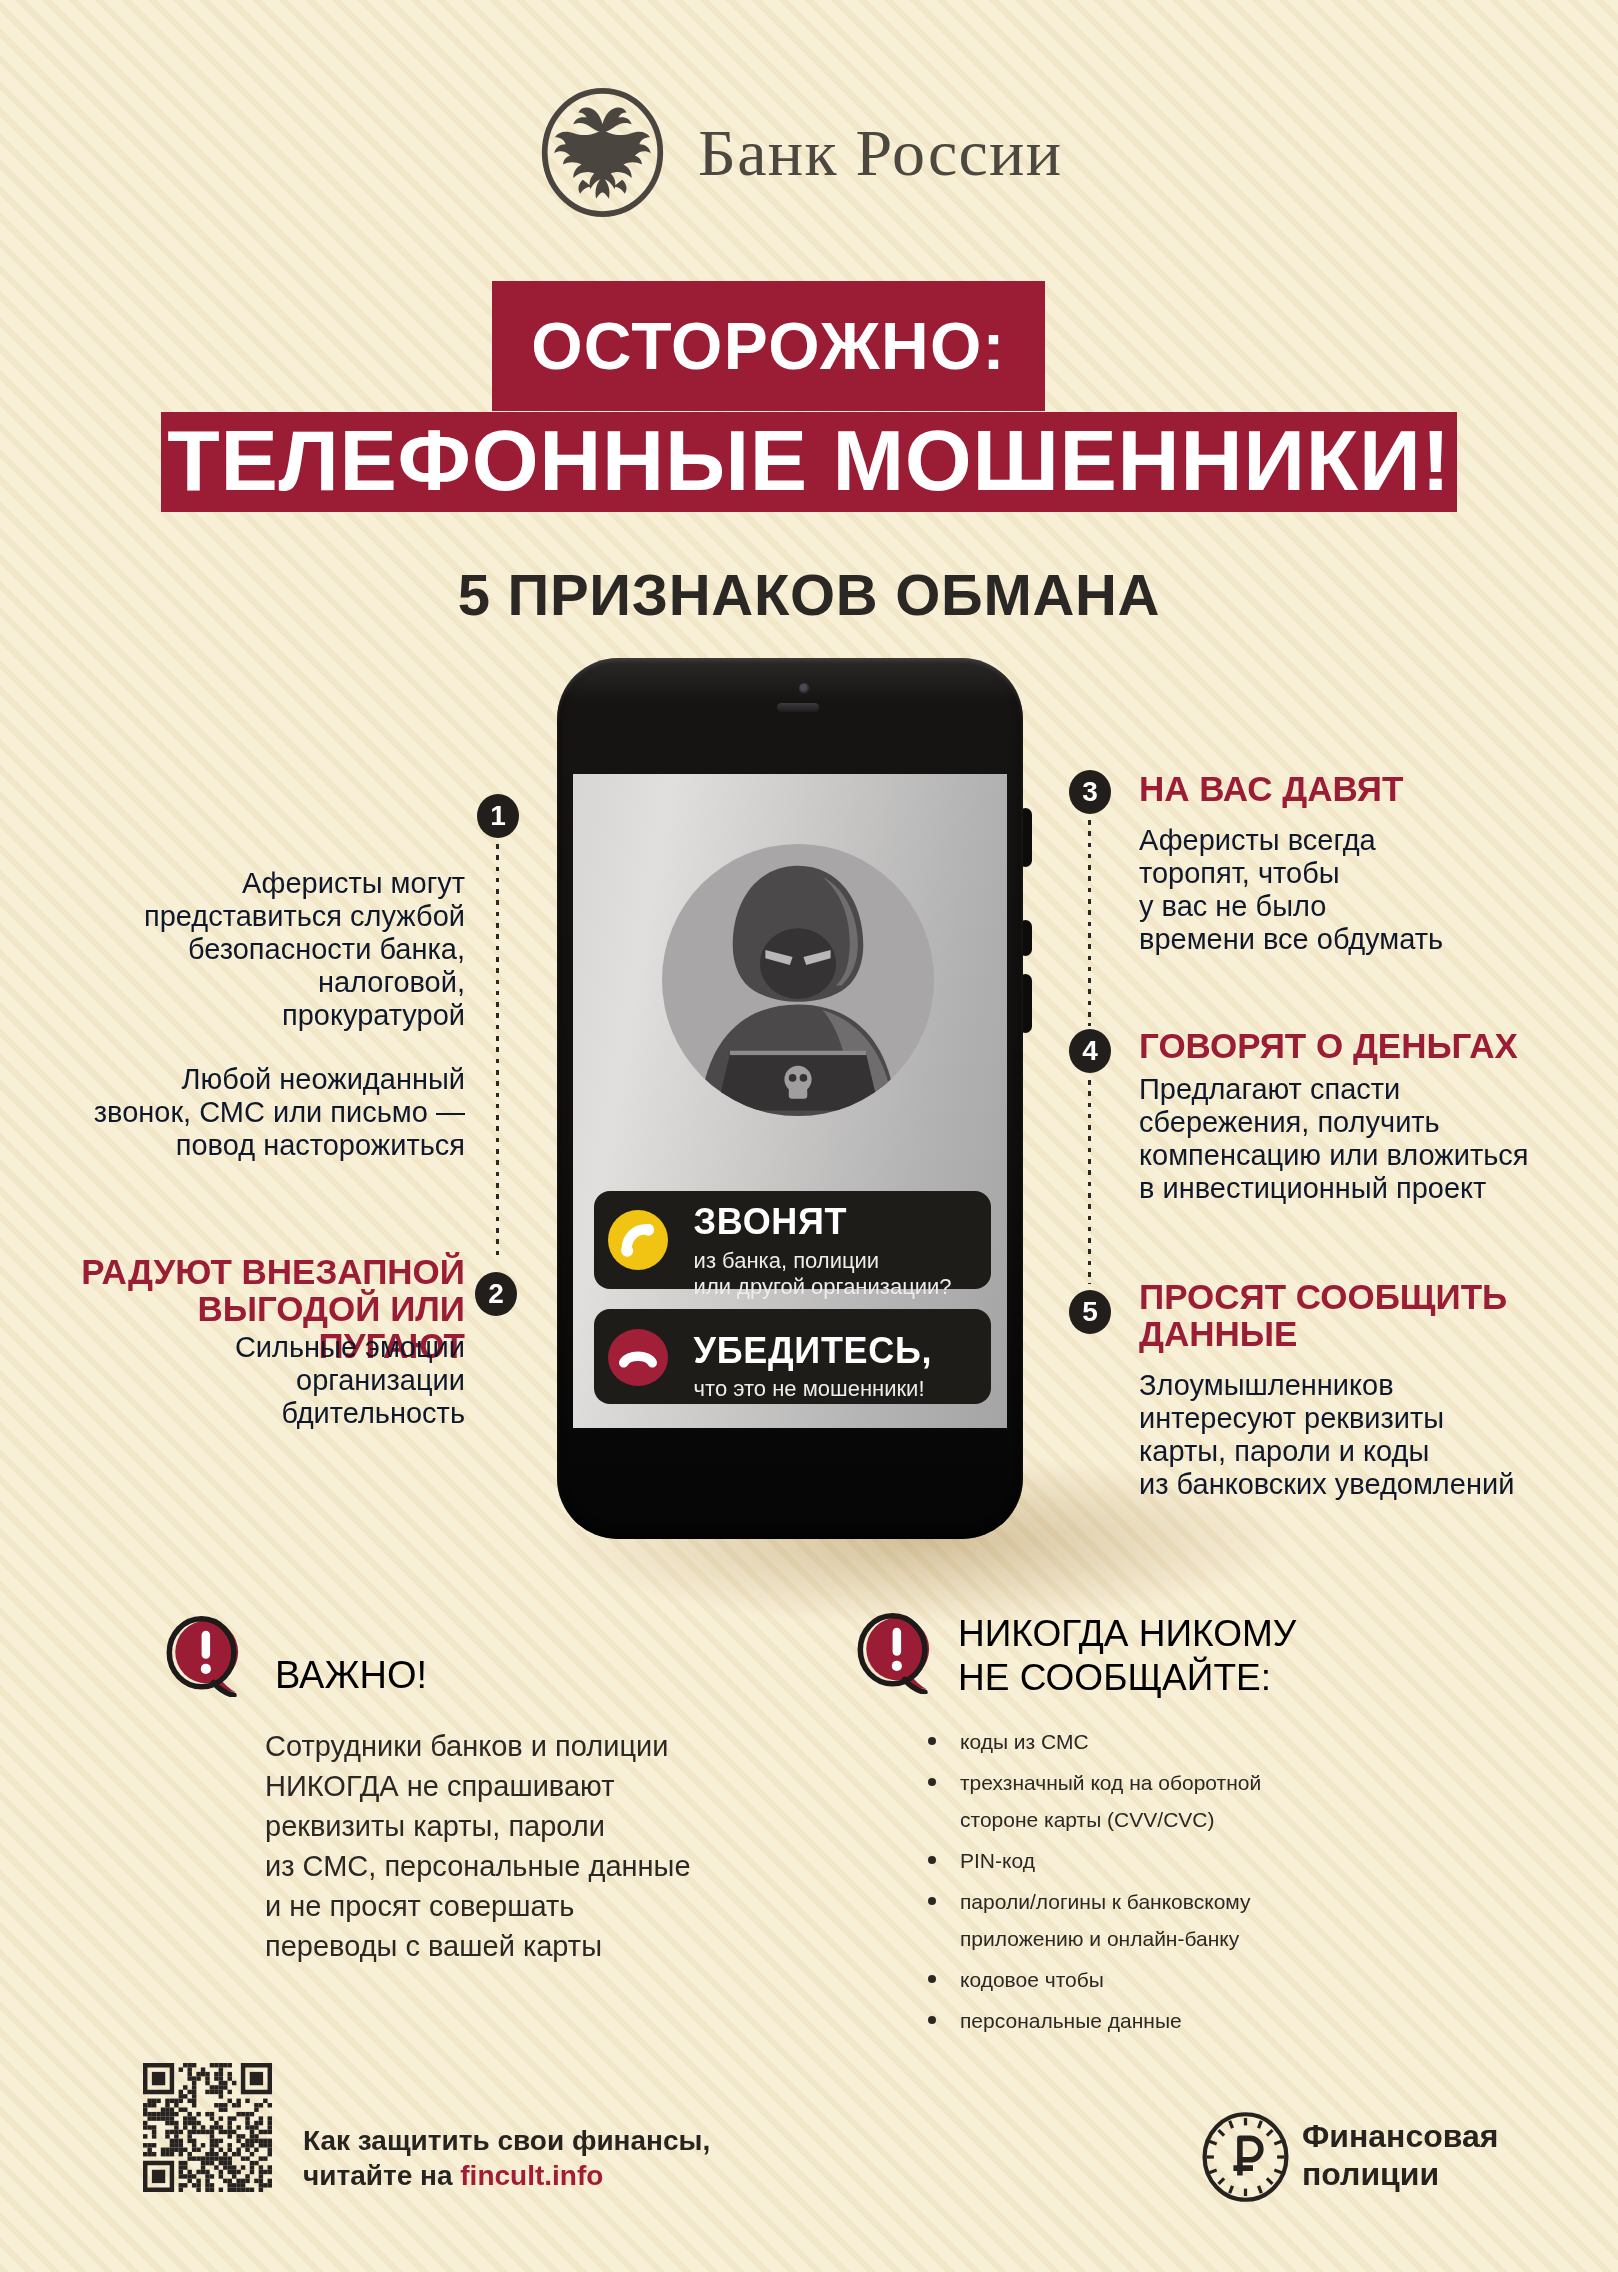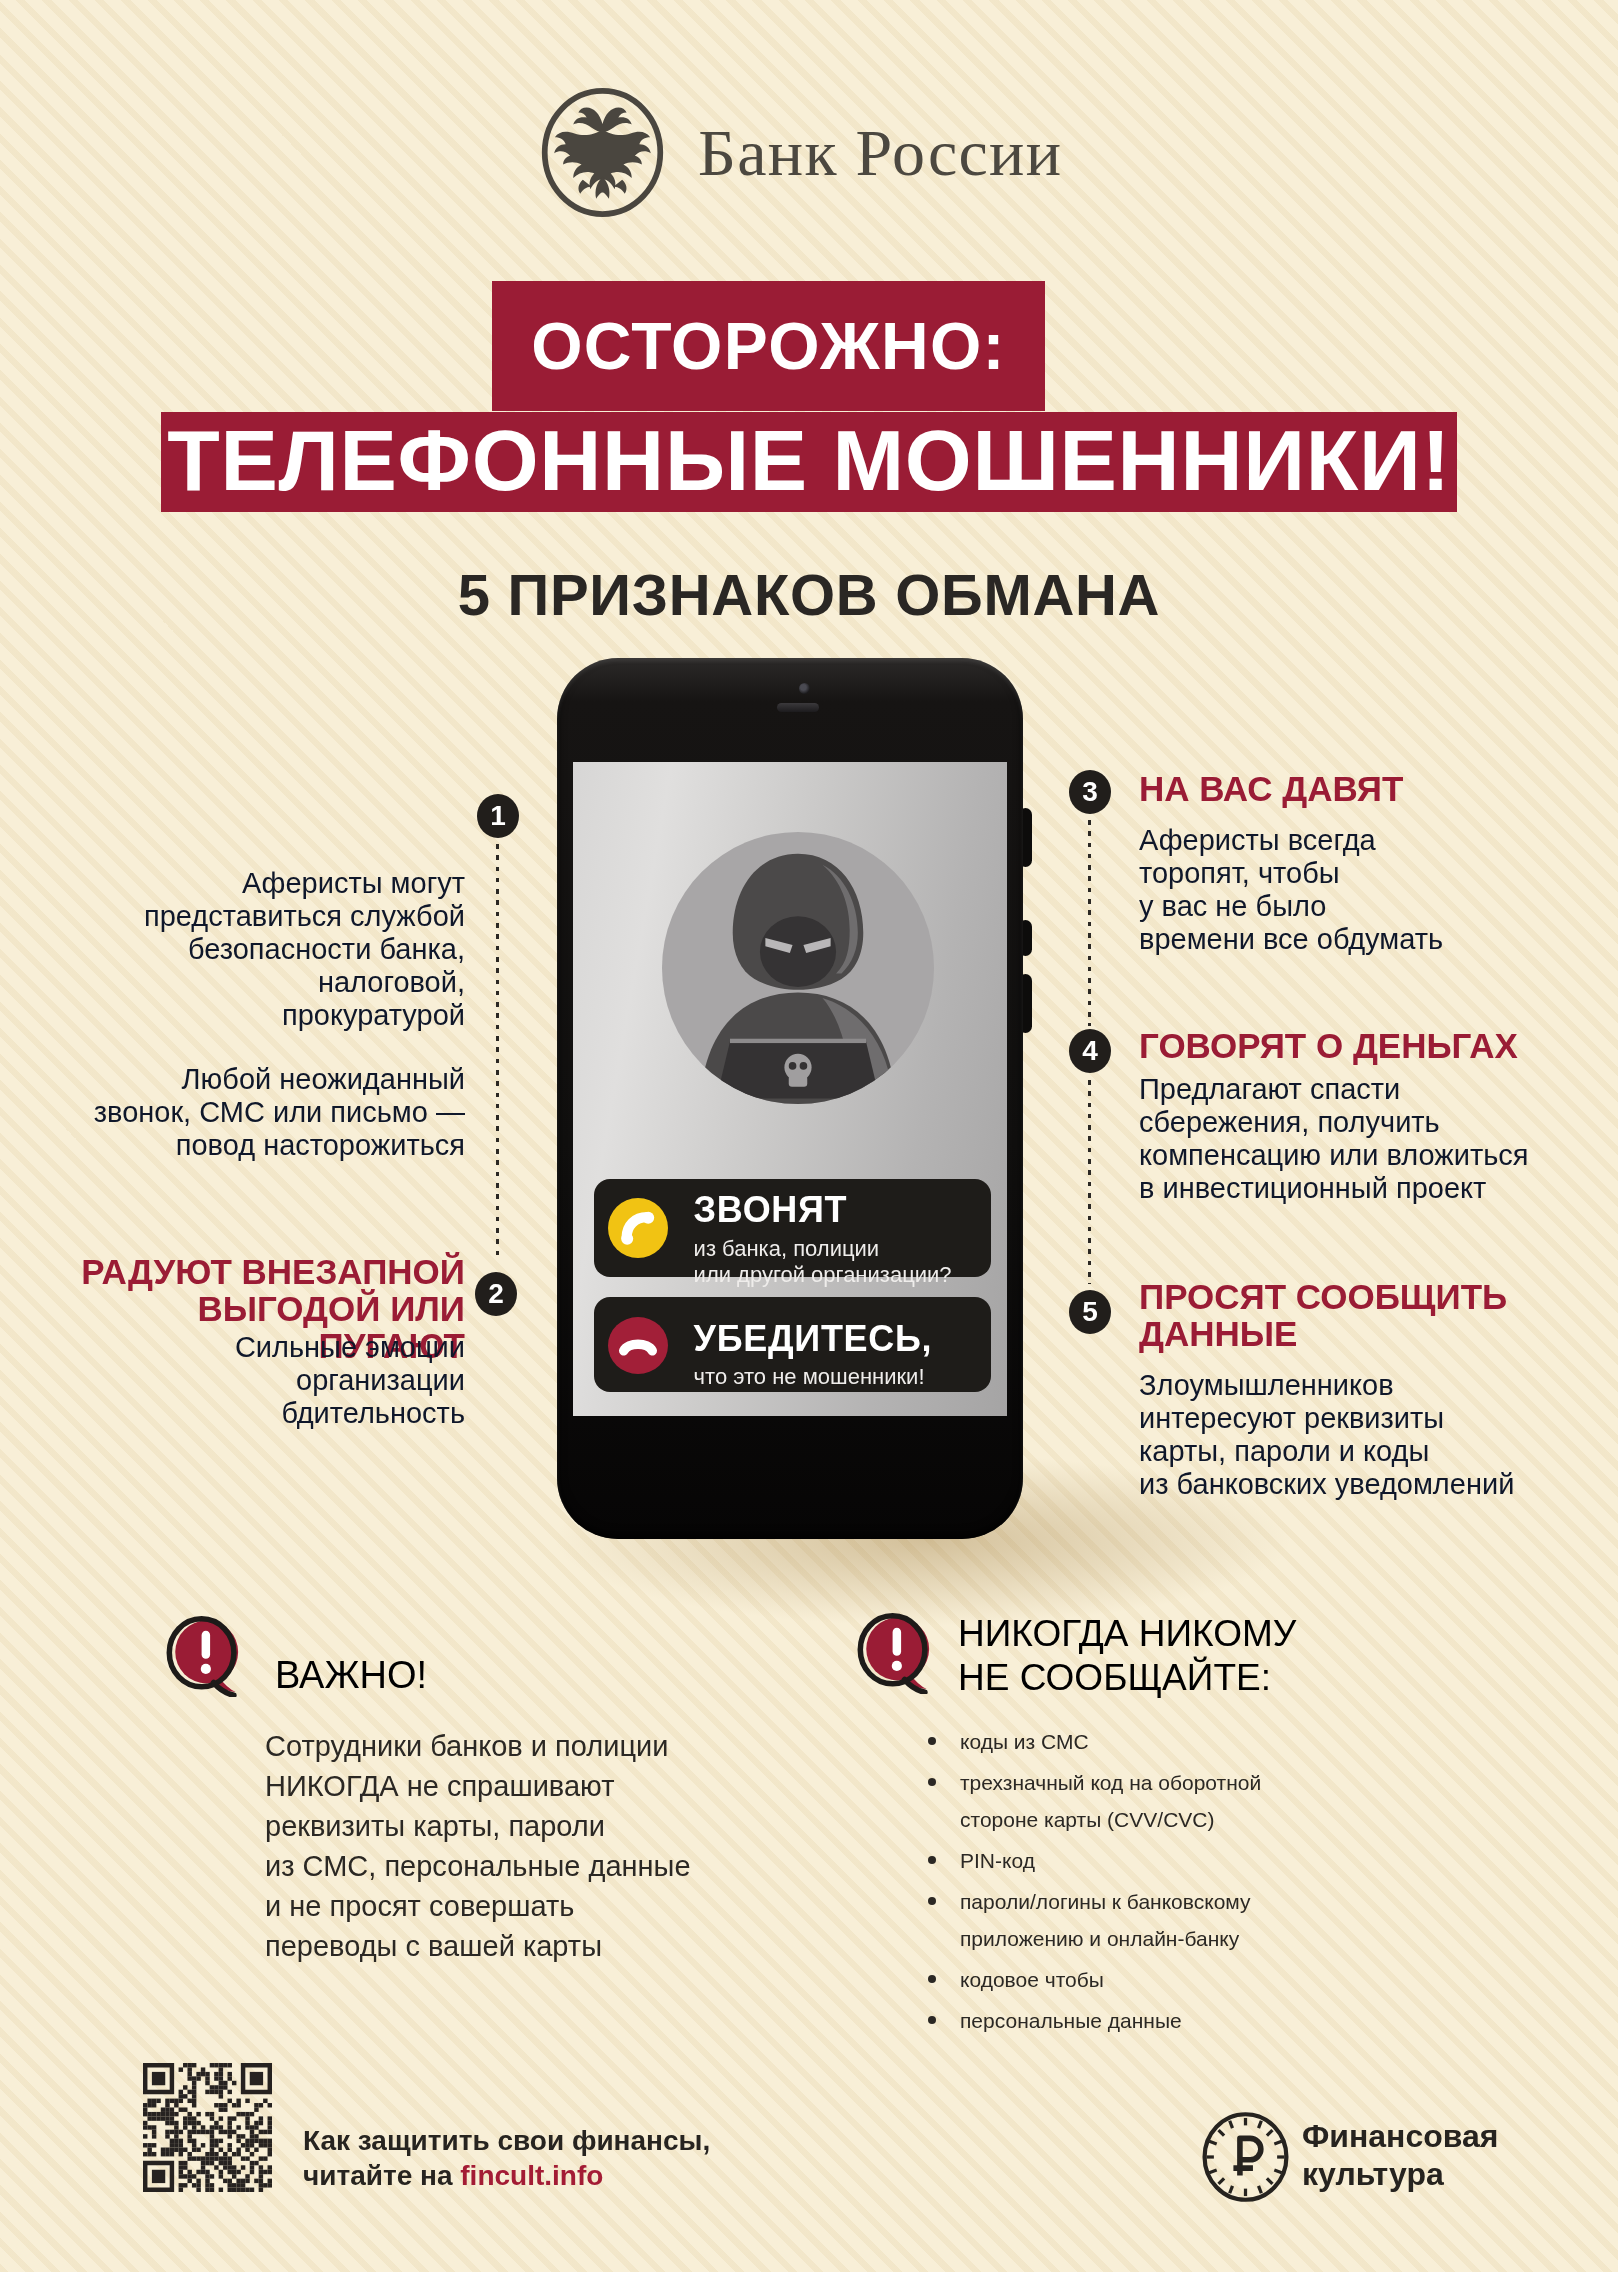--- a/index.html
+++ b/index.html
@@ -21,21 +21,21 @@
   .phone-shadow{left:412px;top:1420px;width:1022px;height:239px;
     background:radial-gradient(ellipse 50% 50% at 50% 50%, rgba(150,115,55,0.38), rgba(150,115,55,0) 72%);}
   .side-btn{background:#0d0c0b;border-radius:6.6px;width:13.3px;}
   .phone{left:557px;top:658px;width:466px;height:881px;border-radius:61px;
     background:linear-gradient(180deg,#2c2a29 0%,#161413 5%,#100f0e 55%,#060505 100%);
     box-shadow:inset 0 2.7px 4px rgba(255,255,255,0.12), inset 0 -4px 9.3px rgba(0,0,0,0.8);}
   .camera{left:242px;top:25px;width:10.6px;height:10.6px;border-radius:50%;
     background:radial-gradient(circle at 40% 40%, #4a4a52 0 30%, #1b1a1c 70%);}
   .speaker{left:220px;top:45px;width:42px;height:8.6px;border-radius:4.6px;
     background:linear-gradient(180deg,#3b393c,#1c1b1d);}
-  .screen{left:16px;top:104px;width:434px;height:654px;
+  .screen{left:16px;top:116px;width:434px;height:654px;
     background:linear-gradient(100deg,#d7d6d5 0%,#e0dfde 18%,#cbcac9 45%,#b4b3b3 75%,#a5a4a4 100%);}
   .avatar{left:89px;top:70px;width:272px;height:272px;}
   .card{left:20.6px;width:397px;background:#1e1c19;border-radius:16px;color:#fff;}
   .card1{top:417px;height:98px;}
   .card2{top:535px;height:95px;}
   .badge{position:absolute;left:14.6px;border-radius:50%;width:60px;}
   .badge.call{top:19px;height:60px;background:#f1c313;}
   .badge.decline{top:20px;height:57px;background:#a21f38;}
   .card-text{position:absolute;left:100px;top:0;}
   .card-title{font-size:36px;font-weight:bold;letter-spacing:0.7px;}
@@ -613,17 +613,17 @@
         <line x1="81" y1="64" x2="89" y2="67"></line>
       <line x1="11" y1="67" x2="19" y2="64"></line>
         <line x1="81" y1="36" x2="89" y2="33"></line>
       <line x1="33" y1="89" x2="36" y2="81"></line>
         <line x1="64" y1="19" x2="67" y2="11"></line>
     </g>
     <path d="M44 70 V30 h11 a11 11 0 0 1 0 23 h-11 M37 62 h21" fill="none" stroke="#26231f" stroke-width="6" stroke-linejoin="round"></path>
   </svg>
   <div class="abs brand-name" style="left:1302px;top:2117px;">
     <div>Финансовая</div>
-    <div>культура</div>
+    <div>полиции</div>
   </div>
 
 </div>
 
 
 </body></html>

